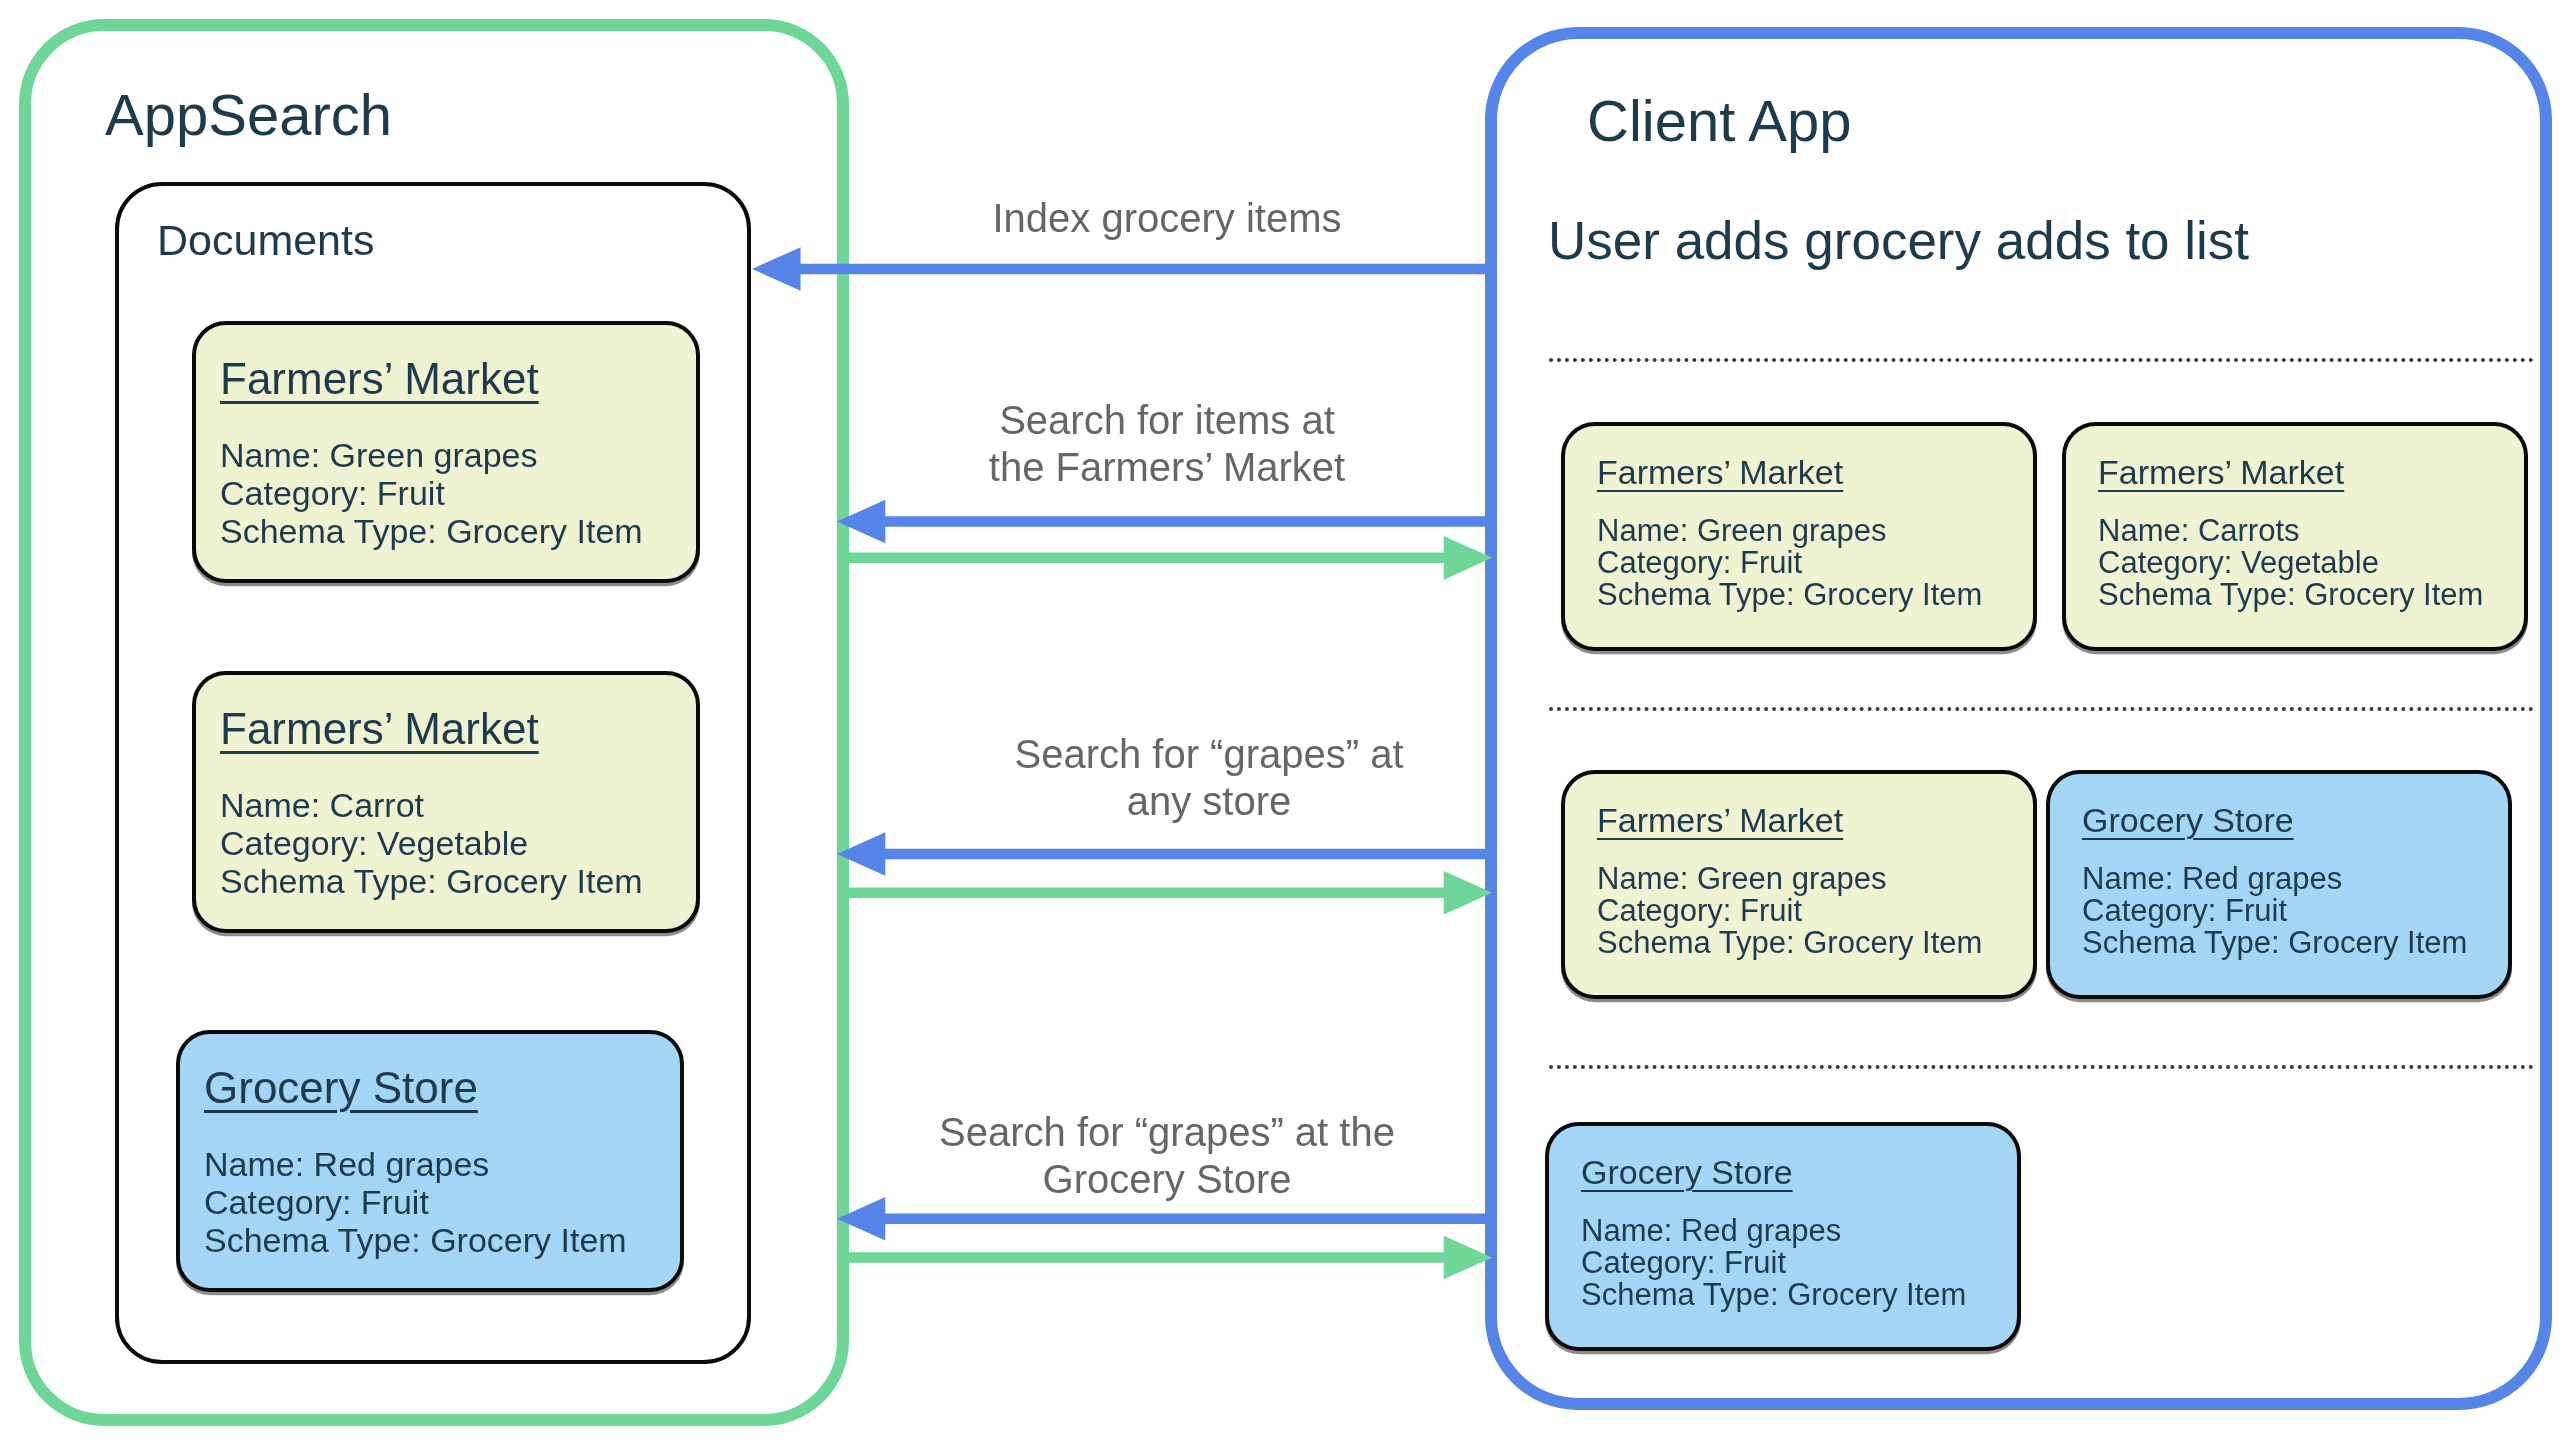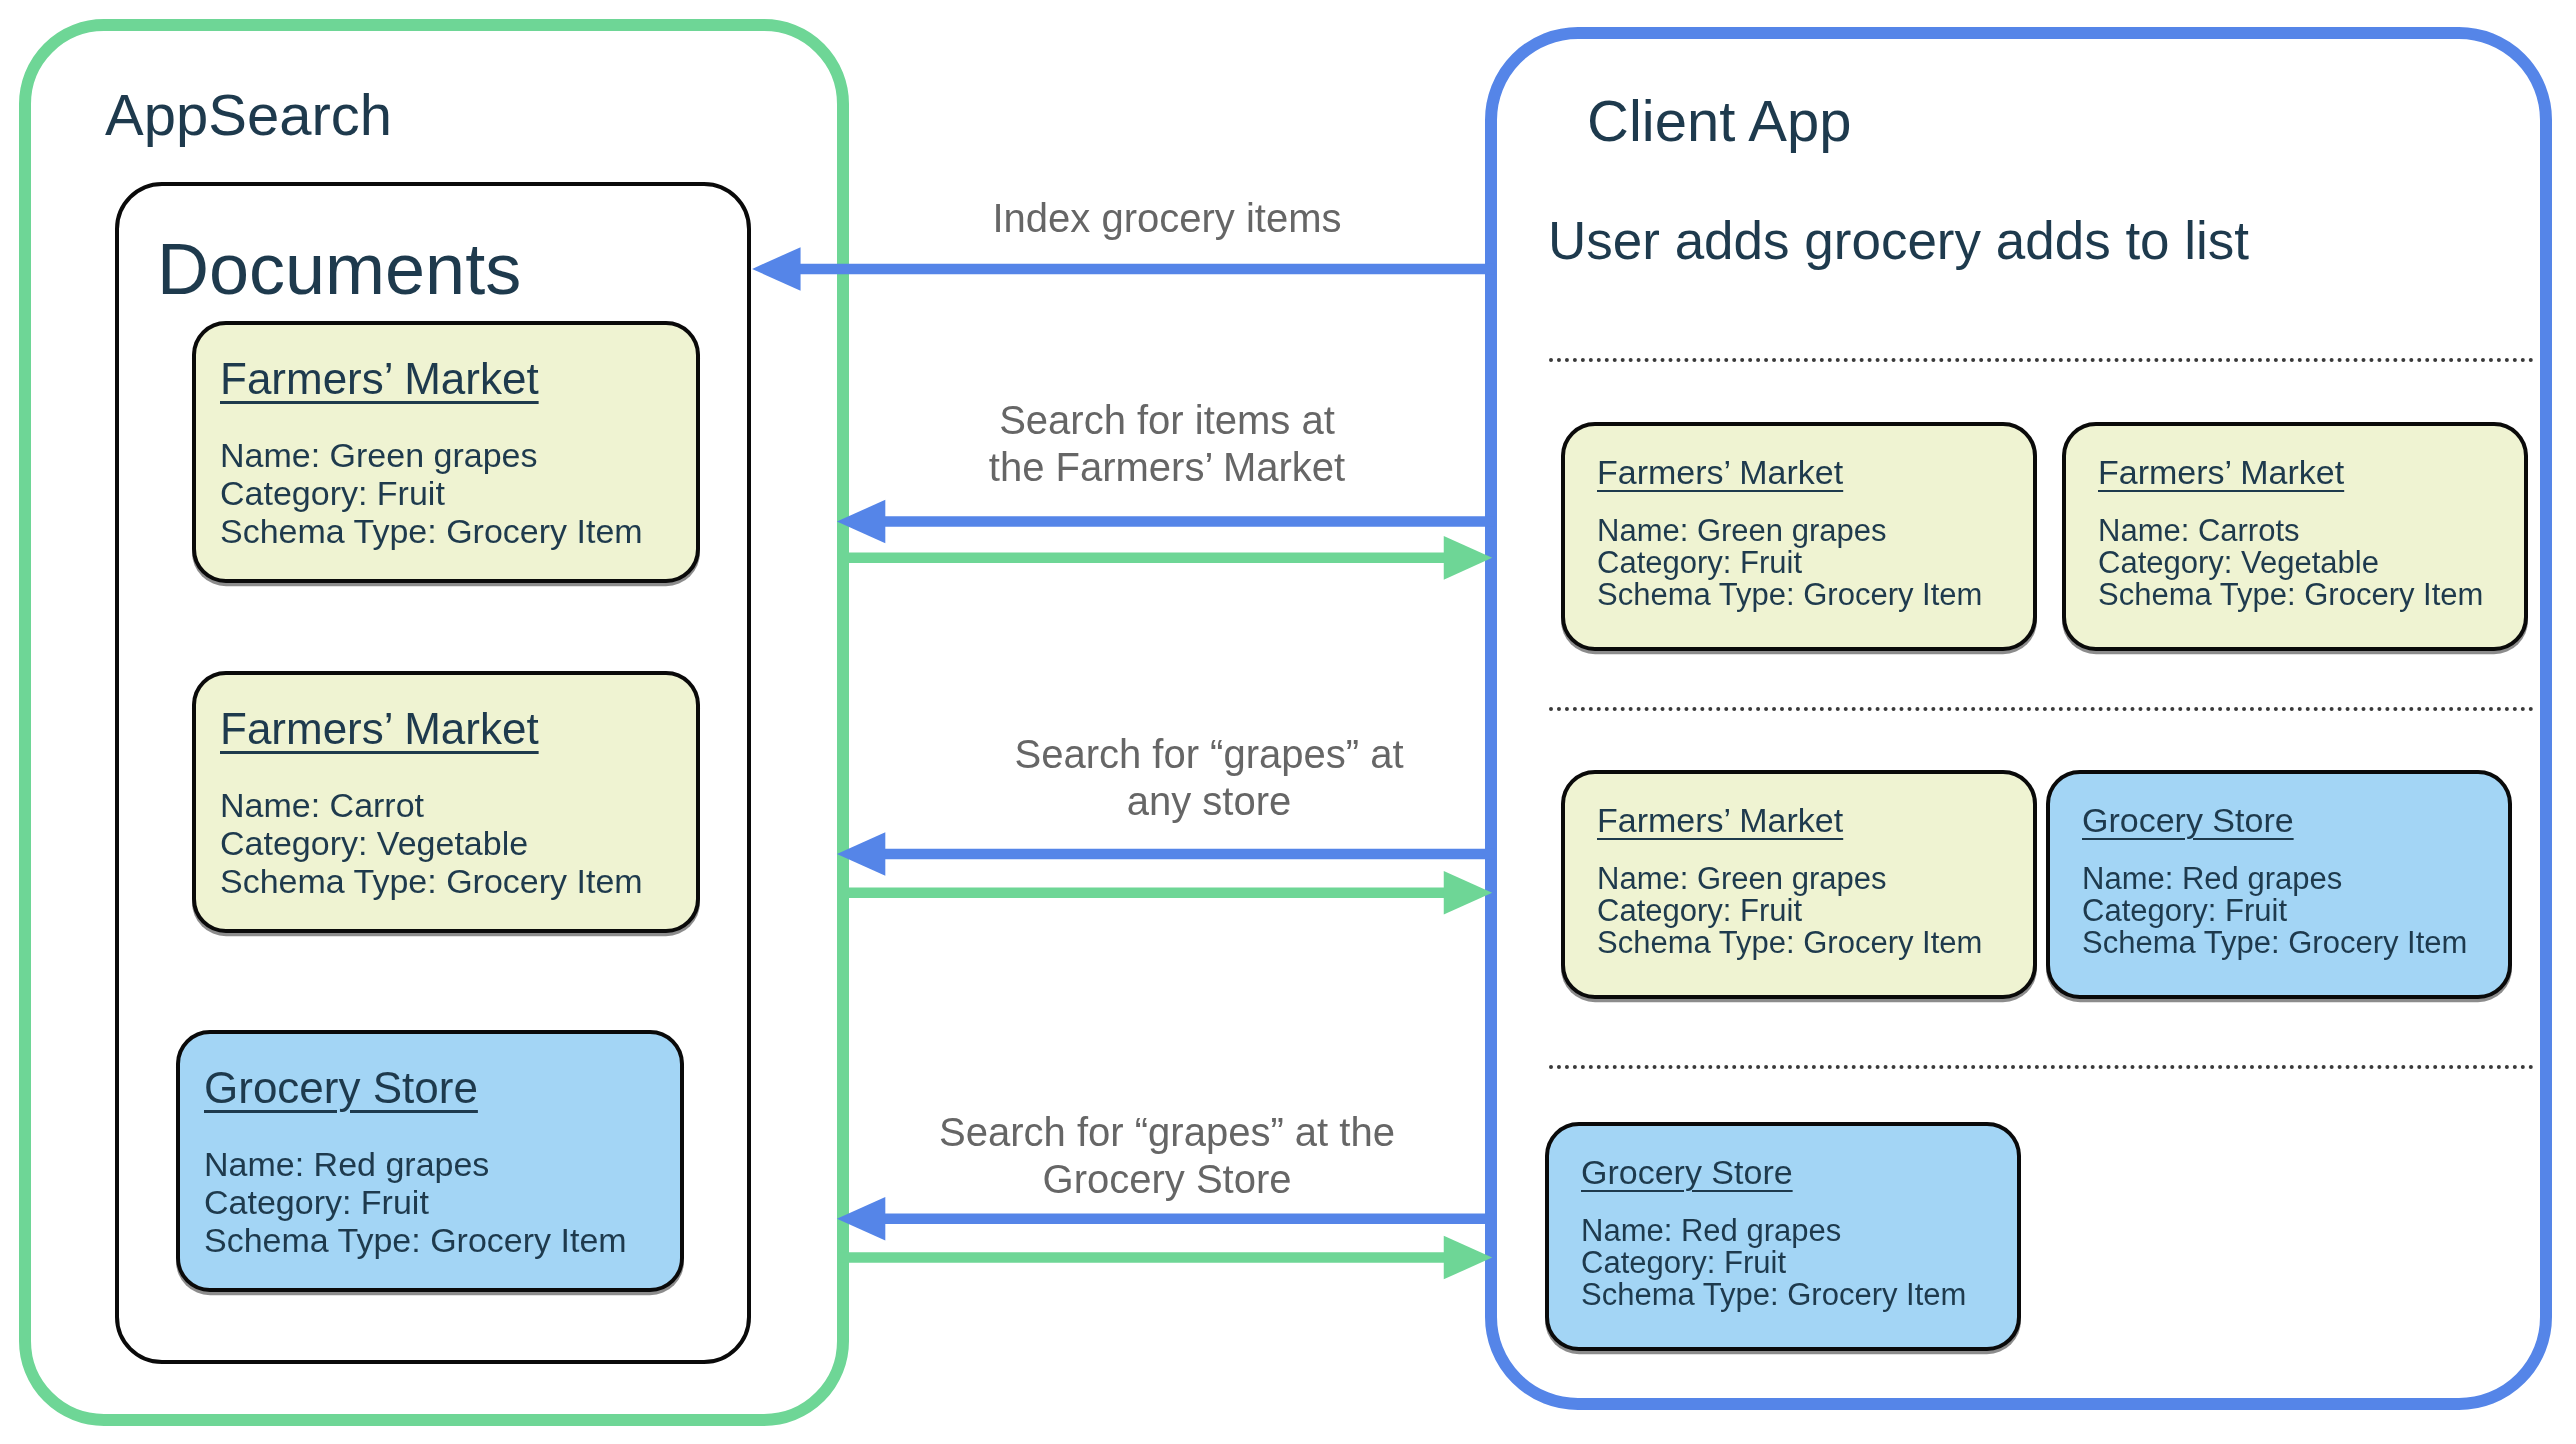--- a/index.html
+++ b/index.html
@@ -11,21 +11,21 @@
   .panel{position:absolute;background:#fff;box-sizing:border-box;}
   .panel-green{left:19.4px;top:19.4px;width:830px;height:1407px;
                border:12px solid var(--green);border-radius:85px;}
   .panel-blue{left:1485px;top:27.4px;width:1067px;height:1383px;
               border:12px solid var(--blue);border-radius:93px;}
   .docs-box{position:absolute;left:115px;top:182px;width:636px;height:1182px;
             border:4px solid var(--line);border-radius:47px;background:#fff;box-sizing:border-box;}
 
   .big-title{position:absolute;color:var(--ink);font-size:58px;letter-spacing:0;white-space:nowrap;}
   .appsearch-title{left:105px;top:81px;}
-  .docs-title{left:157px;top:228px;font-size:72px;}
+  .docs-title{left:157px;top:216px;font-size:43px;}
   .client-title{left:1587px;top:87px;}
   .client-subtitle{left:1548px;top:210px;font-size:53px;color:var(--ink);position:absolute;white-space:nowrap;}
 
   
   .card{position:absolute;box-sizing:border-box;border:4px solid var(--line);border-radius:34px;
         box-shadow:0 3.2px 0 rgba(0,0,0,0.45);color:var(--ink);}
   .card.yellow{background:var(--yellowFill);margin-left:16px;}
   .card.blue{background:var(--blueFill);}
 
   .card .card-title{text-decoration:underline;text-decoration-thickness:3.2px;text-underline-offset:7.3px;

